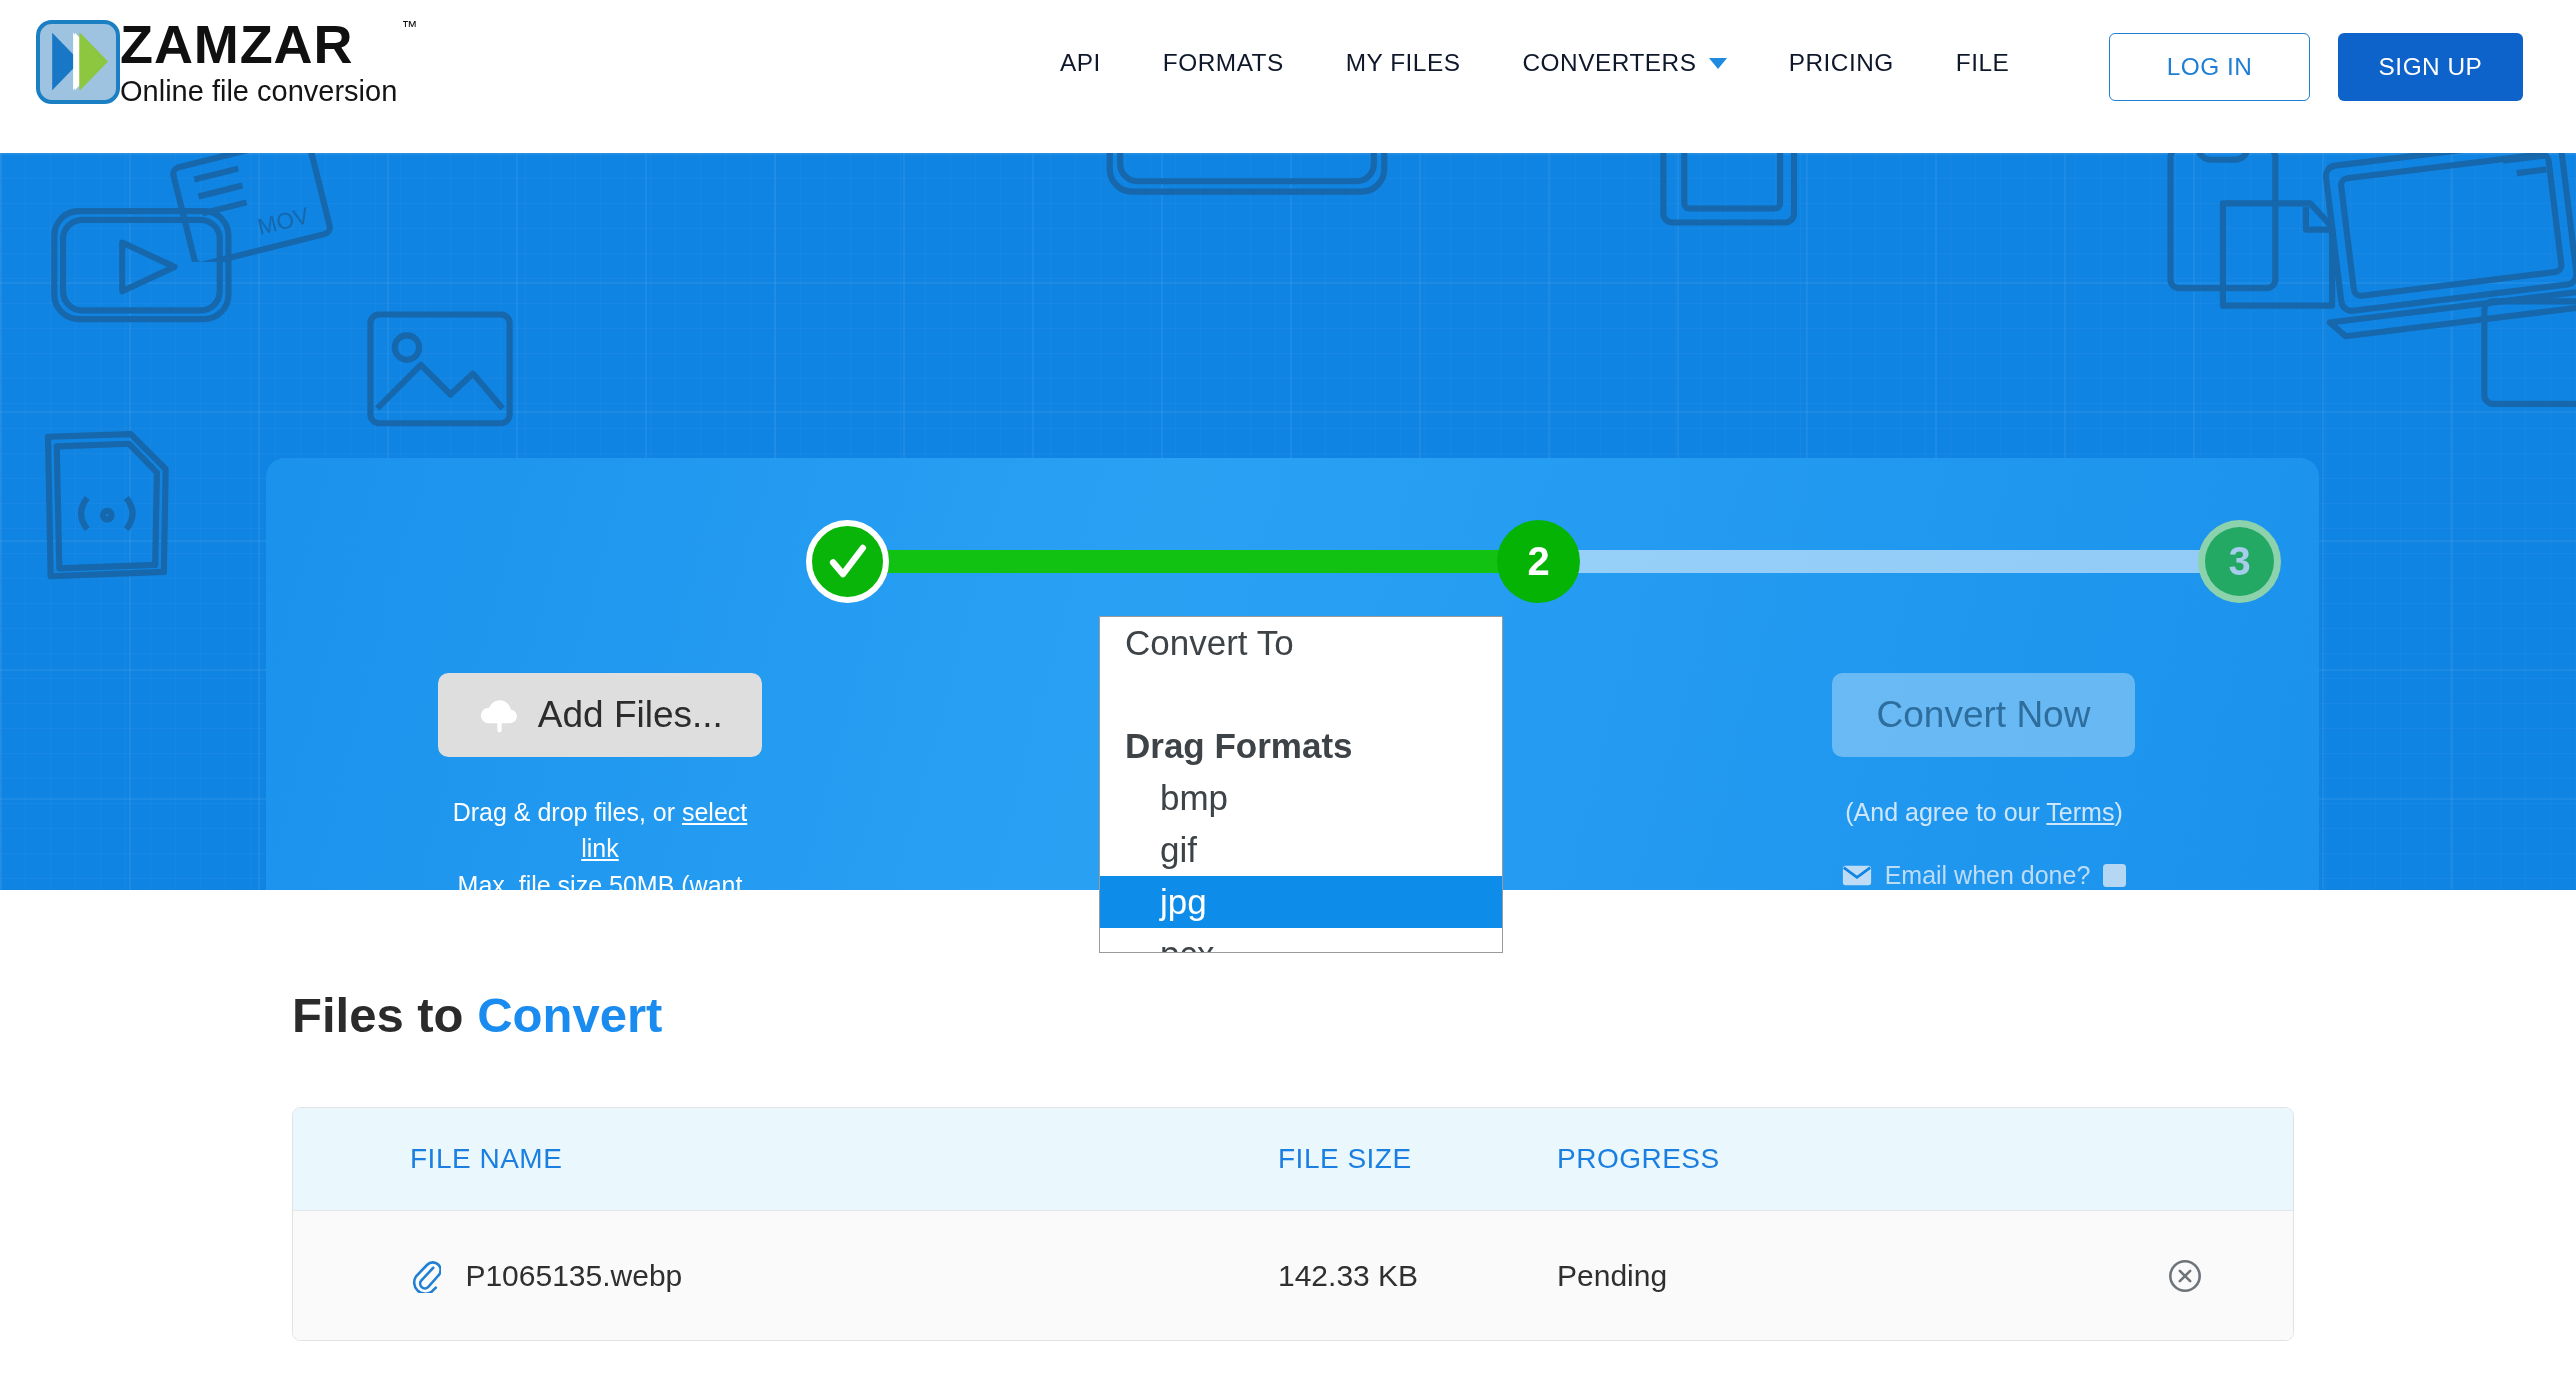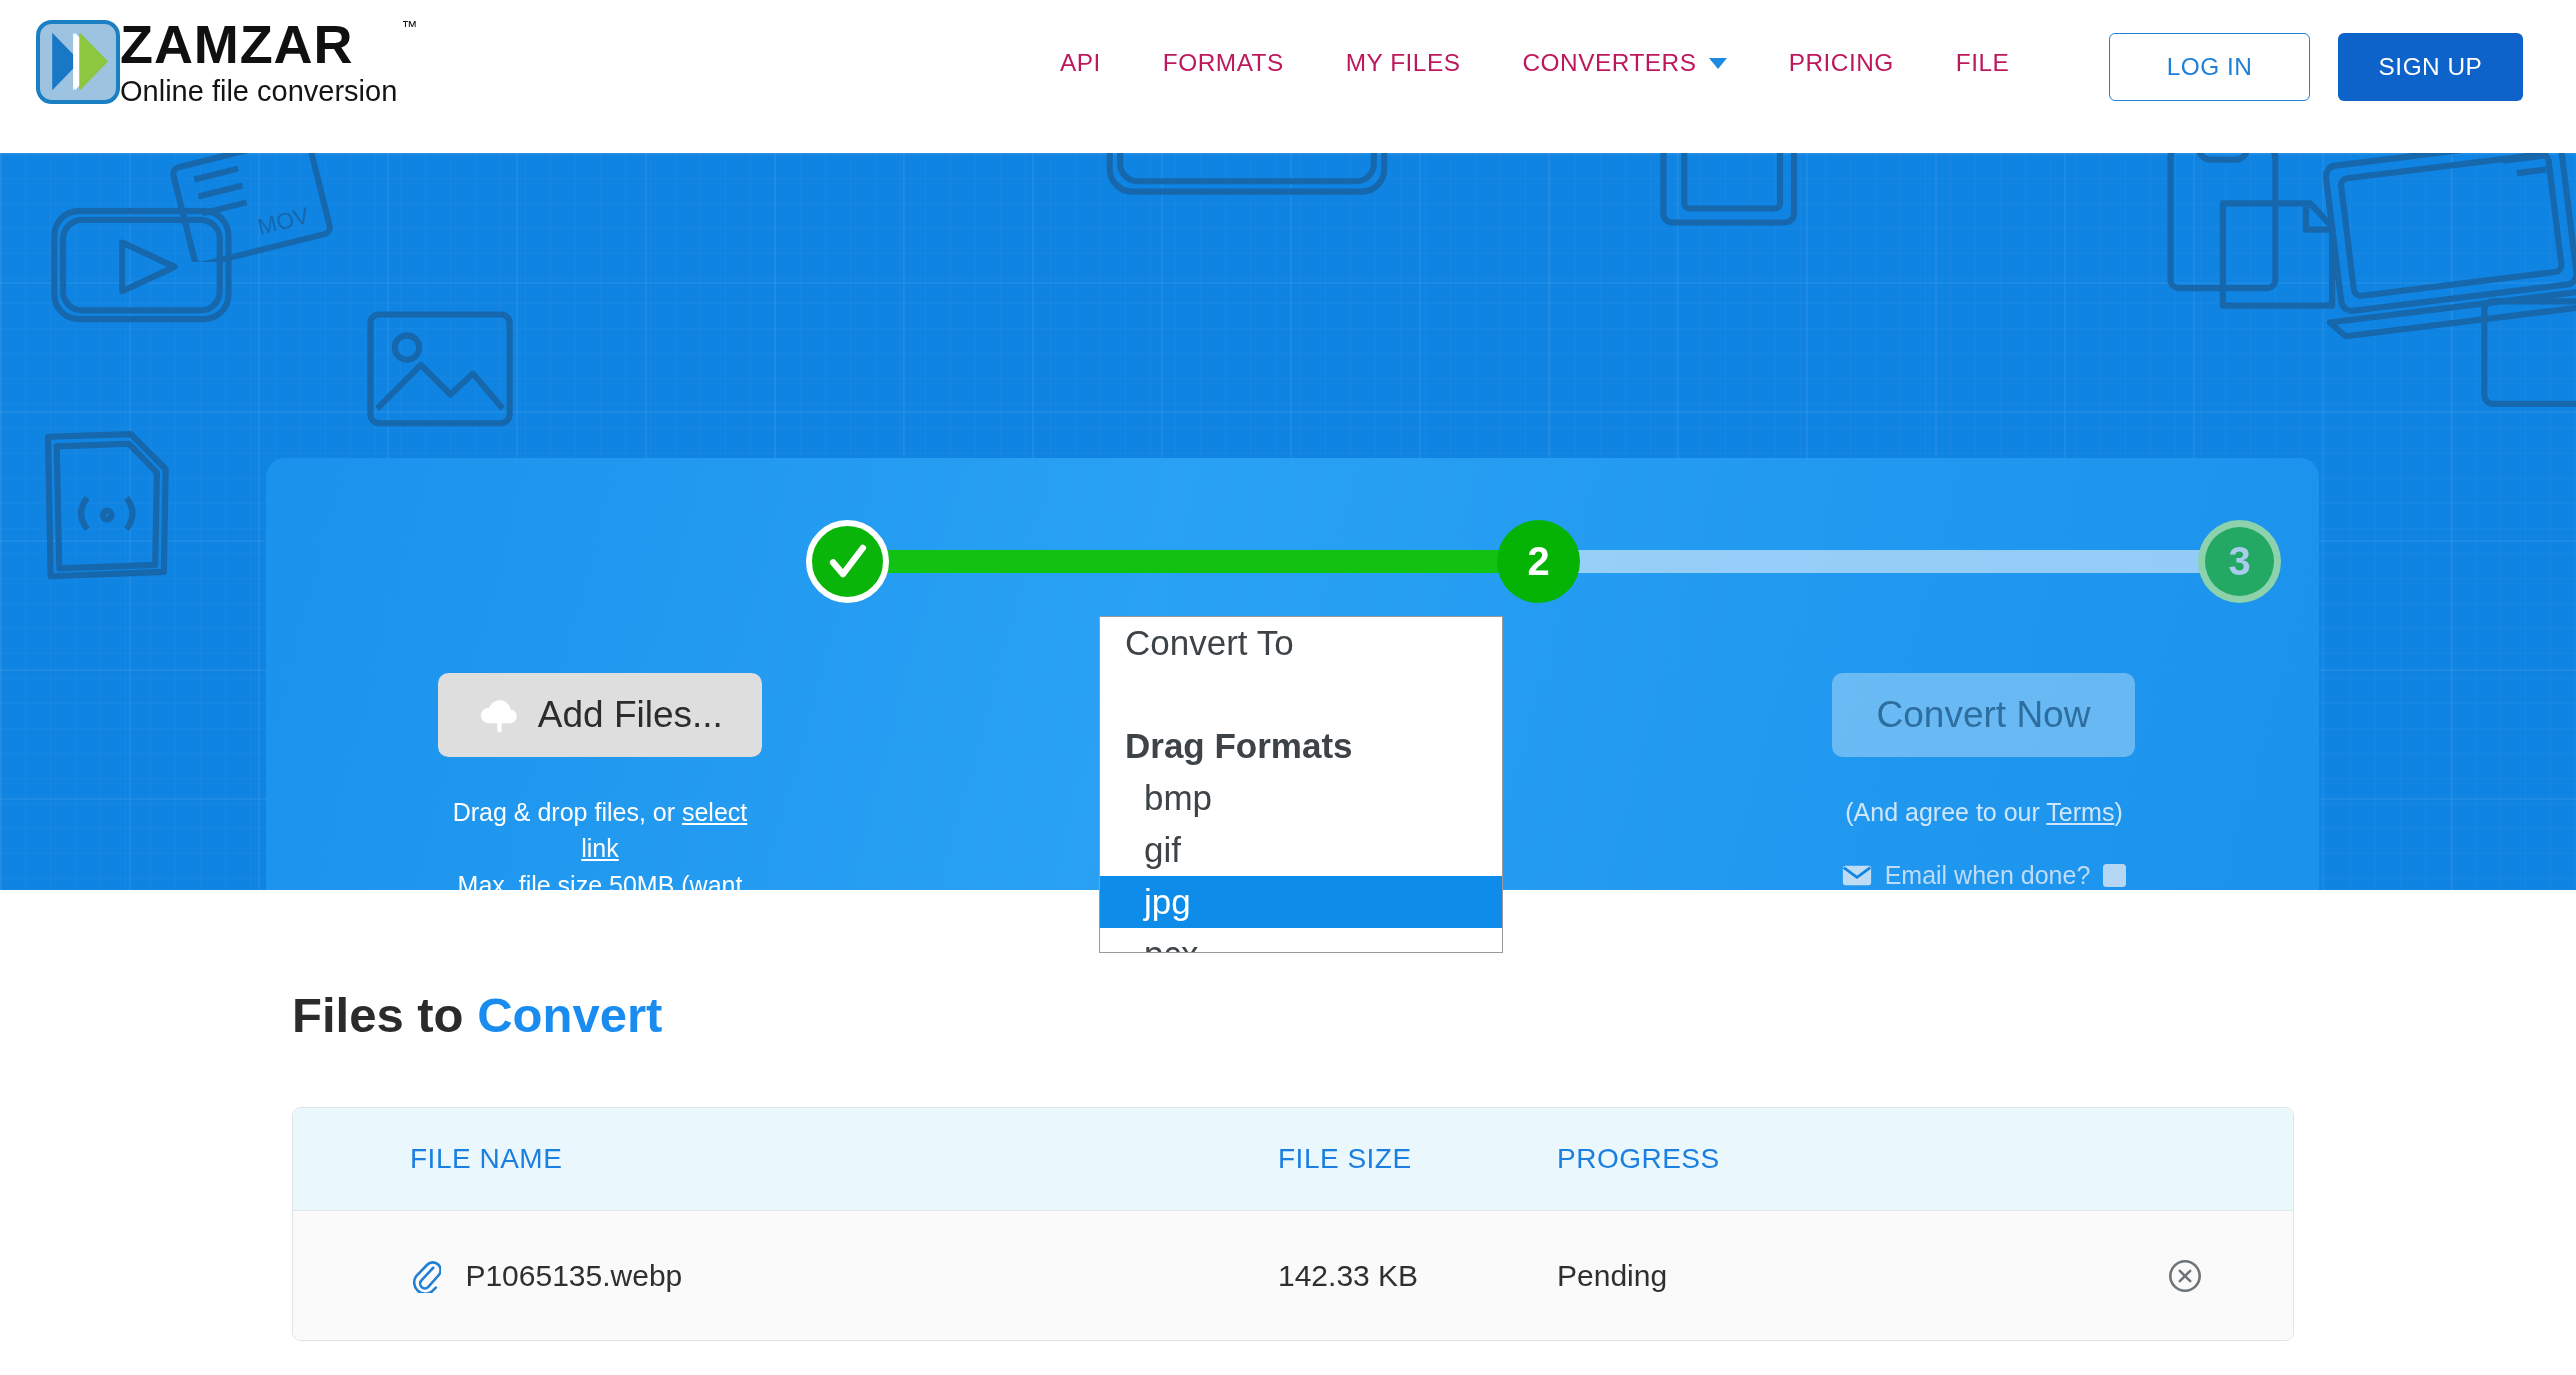--- a/index.html
+++ b/index.html
@@ -40,21 +40,21 @@
   .logo-sub {
     font-size: 29px; color: #141414; margin-top: 6.1px;
     font-family: "Liberation Sans", sans-serif;
   }
 
   .nav {
     position: absolute; left: 1029px; top: 49px;
     display: flex; align-items: center; gap: 0;
   }
   .nav a {
-    color: #be185d; font-size: 24.4px; letter-spacing: 0.5px;
+    color: #0f172a; font-size: 24.4px; letter-spacing: 0.5px;
     text-decoration: none; padding: 0 31px; white-space: nowrap;
     display: flex; align-items: center; gap: 12.2px; text-align: right;
   }
   .caret-down {
     width: 0; height: 0; border-left: 9.6px solid transparent;
     border-right: 9.6px solid transparent; border-top: 11.3px solid #1e8ae0;
     display: inline-block;
   }
 
   .btn-login {
@@ -133,21 +133,21 @@
   .select-box .sel-label { font-size: 37px; color: #4b5358; }
   .select-chevron {
     position: absolute; right: 31px; top: 50%; transform: translateY(-50%);
   }
   .dropdown {
     position: absolute; left: 1099px; top: 616px; width: 404px; height: 337px;
     background: #ffffff; border: 0.9px solid #9a9a9a; overflow: hidden; z-index: 40;
   }
   .dd-item {
     height: 52px; display: flex; align-items: center;
-    padding-left: 44px; font-size: 35px; color: #3d4347; white-space: nowrap;
+    padding-left: 60px; font-size: 35px; color: #3d4347; white-space: nowrap;
   }
   .dd-item.first { padding-left: 25px; }
   .dd-spacer { height: 51px; }
   .dd-group {
     height: 52px; display: flex; align-items: center; padding-left: 25px;
     font-size: 35px; font-weight: 700; color: #3d4347; white-space: nowrap;
   }
   .dd-item.selected {
     background: #0d8ce9; color: #ffffff; width: 404px;
   }

